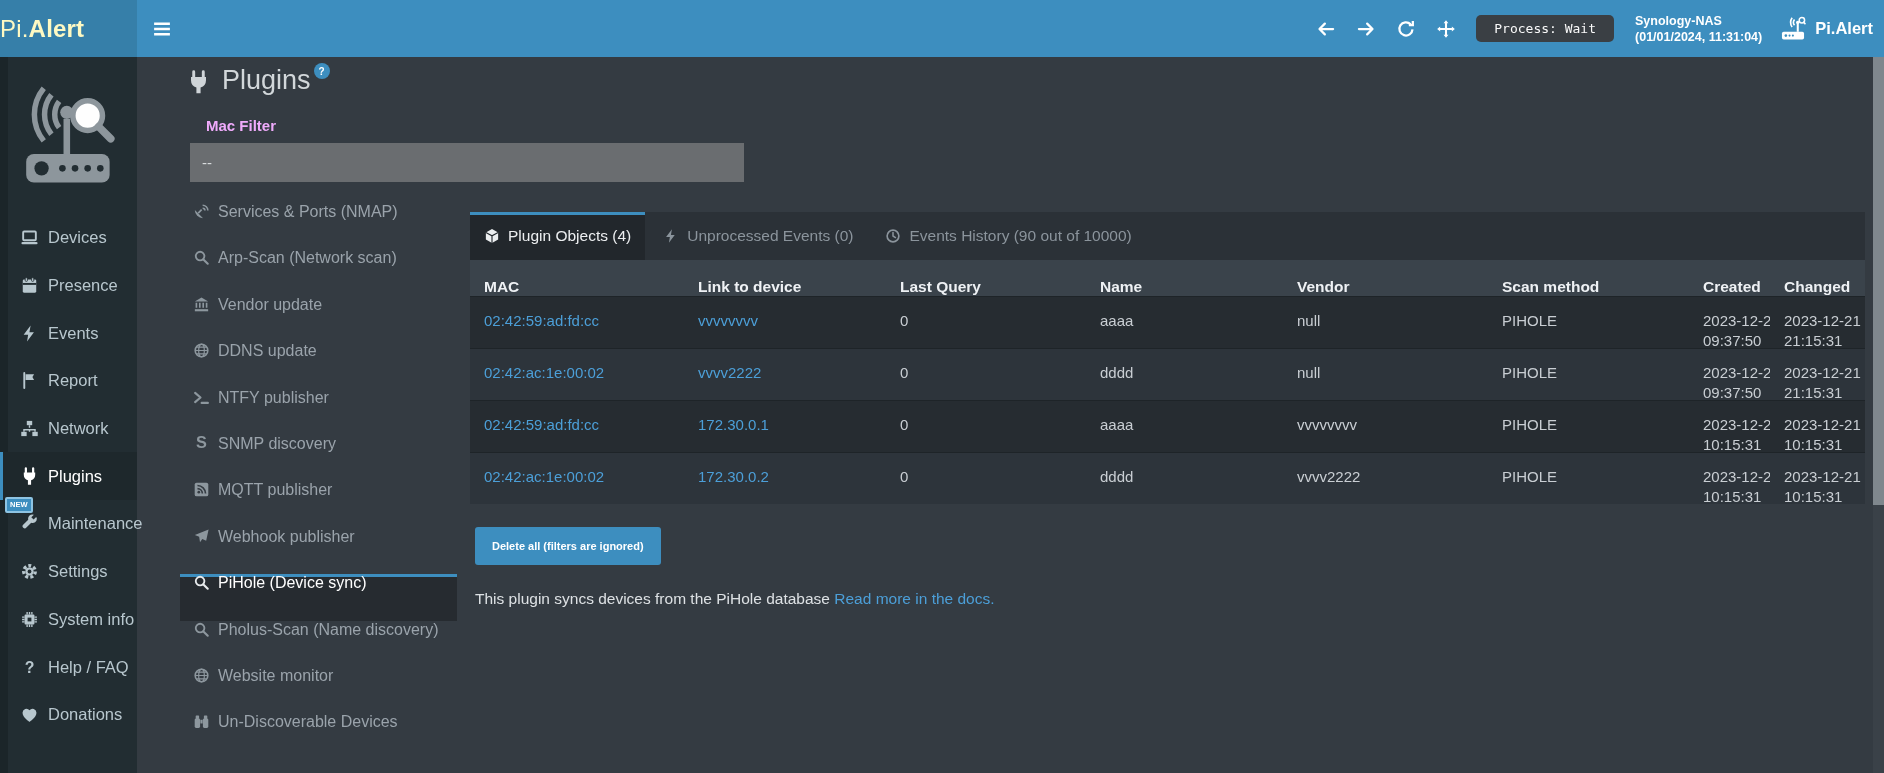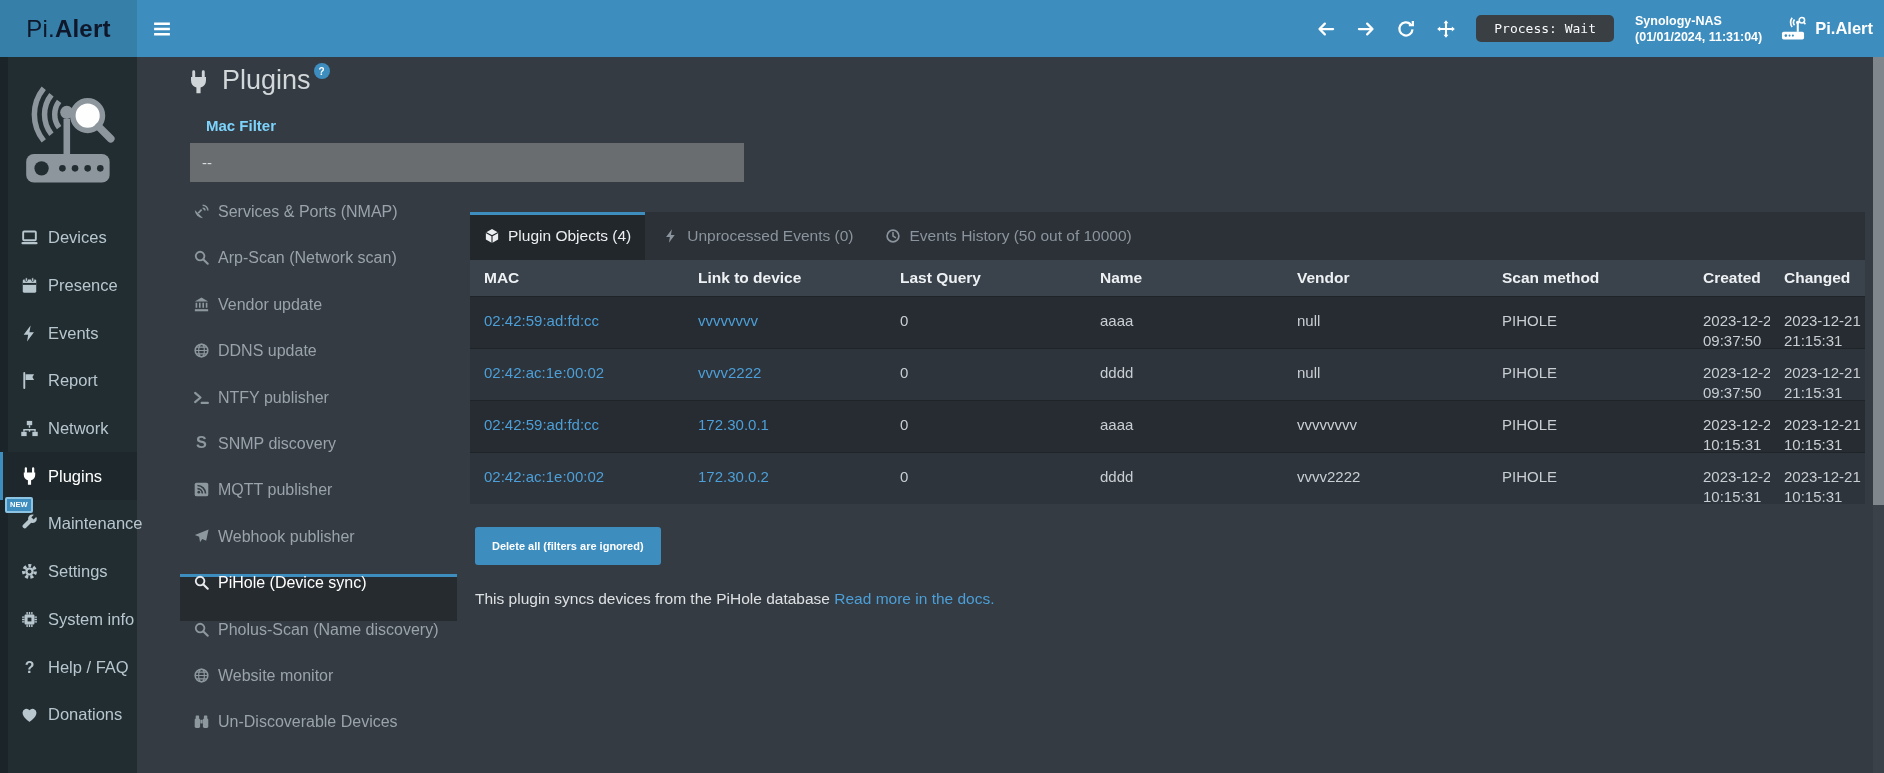--- a/index.html
+++ b/index.html
@@ -6,21 +6,21 @@
   body{
     width:1884px;height:773px;position:relative;overflow:hidden;
     background:#343b42;font-family:"Liberation Sans",sans-serif;
   }
   .icon{display:inline-block;vertical-align:middle;flex:none;}
   svg{display:block;}
   a{text-decoration:none;}
 
   
   .topbar{position:absolute;top:0;left:0;right:0;height:57px;display:flex;z-index:5;}
-  .brand{width:137px;background:#367fa9;color:#0f172a;display:flex;align-items:center;justify-content:center;font-size:24px;letter-spacing:.2px;}
+  .brand{width:137px;background:#367fa9;color:#fef9c3;display:flex;align-items:center;justify-content:flex-start;font-size:24px;letter-spacing:.2px;}
   .brand b{font-weight:bold;}
   .navbar{flex:1;background:#3d8ebf;display:flex;align-items:center;padding:0 11px 0 14px;color:#fff;}
   .hamburger{width:22px;height:22px;color:#fff;cursor:pointer;}
   .hamburger svg{width:22px;height:22px;}
   .nav-right{margin-left:auto;display:flex;align-items:center;}
   .tb-icon{width:20px;height:20px;color:#fff;margin-right:20px;cursor:pointer;}
   .tb-icon svg{width:20px;height:20px;}
   .proc-badge{
     background:#3a3f44;color:#fafafa;font-family:"DejaVu Sans Mono",monospace;
     font-size:13px;line-height:27px;height:27px;padding:0 18px;border-radius:5px;
@@ -49,21 +49,21 @@
   .main{position:absolute;left:137px;top:57px;right:0;bottom:0;background:#343b42;}
   .page-head{position:absolute;left:49px;top:6px;display:flex;align-items:flex-start;color:#d2d7da;}
   .page-head .icon{width:25px;height:27px;margin:6px 11px 0 0;color:#cfd4d8;}
   .page-head .icon svg{width:25px;height:27px;}
   .page-title{font-size:27px;font-weight:400;line-height:34px;}
   .title-badge{
     width:16px;height:16px;border-radius:50%;background:#3d8ebf;color:#fff;
     font-size:10px;font-weight:bold;display:flex;align-items:center;justify-content:center;
     margin:0 0 0 3px;cursor:pointer;
   }
-  .filter-label{position:absolute;left:69px;top:60px;font-size:15px;font-weight:bold;color:#7dd3fc;}
+  .filter-label{position:absolute;left:69px;top:60px;font-size:15px;font-weight:bold;color:#f0abfc;}
   .filter-input{
     position:absolute;left:53px;top:86px;width:554px;height:39px;background:#6a6d70;
     border:none;outline:none;color:#d8dbdd;font-size:15px;padding:0 12px;box-sizing:border-box;
     font-family:"Liberation Sans",sans-serif;
   }
 
   
   .plugin-nav{position:absolute;left:43px;top:146px;width:277px;}
   .pnav-item{display:flex;align-items:flex-start;height:46.4px;padding-left:13px;color:#9aa3ab;font-size:16px;cursor:pointer;box-sizing:border-box;}
   .pnav-item .icon{width:17px;height:17px;margin-right:8px;color:#8d979e;}
@@ -74,21 +74,21 @@
   
   .tabbar{position:absolute;left:333px;top:155px;width:1395px;height:48px;background:#2b3137;display:flex;}
   .tab{display:flex;align-items:center;padding:0 14px;font-size:15.5px;color:#8b949c;cursor:pointer;margin-right:4px;white-space:nowrap;}
   .tab .icon{width:16px;height:16px;margin-right:8px;}
   .tab .icon svg{width:16px;height:16px;}
   .tab.active{background:#22272c;box-shadow:inset 0 3px 0 #3d8ebf;color:#eceef0;}
 
   
   .thead{
     position:absolute;left:333px;top:203px;width:1395px;height:36px;background:#3a434b;
-    display:flex;align-items:center;font-weight:bold;font-size:15.5px;color:#eef1f4;box-sizing:border-box;
+    display:flex;align-items:flex-end;font-weight:bold;font-size:15.5px;color:#eef1f4;box-sizing:border-box;
   }
   .tbody{position:absolute;left:333px;top:239px;width:1395px;}
   .trow{display:flex;height:52px;box-sizing:border-box;border-top:1px solid #1e2428;font-size:15px;color:#c9ced3;}
   .trow:nth-child(odd){background:#262c31;}
   .trow:nth-child(even){background:#2d343b;}
   .td{padding:0 0 0 14px;box-sizing:border-box;overflow:hidden;white-space:nowrap;}
   .trow .td{padding-top:14px;line-height:20px;}
   .col0{width:214px;} .col1{width:202px;} .col2{width:200px;} .col3{width:197px;}
   .col4{width:205px;} .col5{width:201px;} .col6{width:81px;} .col7{flex:1;}
   .cell-link{color:#4c9fd8;cursor:pointer;}
@@ -443,21 +443,21 @@
         </span>
         <span>Unprocessed Events (0)</span>
       </div>
       <div class="tab">
         <span class="icon">
           <svg viewBox="0 0 24 24">
             <circle cx="12" cy="12" r="8.8" fill="none" stroke="currentColor" stroke-width="2.5"></circle>
             <path d="M12 6.6V12l3.7 2.3" fill="none" stroke="currentColor" stroke-width="2.3" stroke-linecap="round"></path>
           </svg>
         </span>
-        <span>Events History (50 out of 10000)</span>
+        <span>Events History (90 out of 10000)</span>
       </div>
     </div>
 
   <div class="thead">
       <div class="td col0">MAC</div>
       <div class="td col1">Link to device</div>
       <div class="td col2">Last Query</div>
       <div class="td col3">Name</div>
       <div class="td col4">Vendor</div>
       <div class="td col5">Scan method</div>

